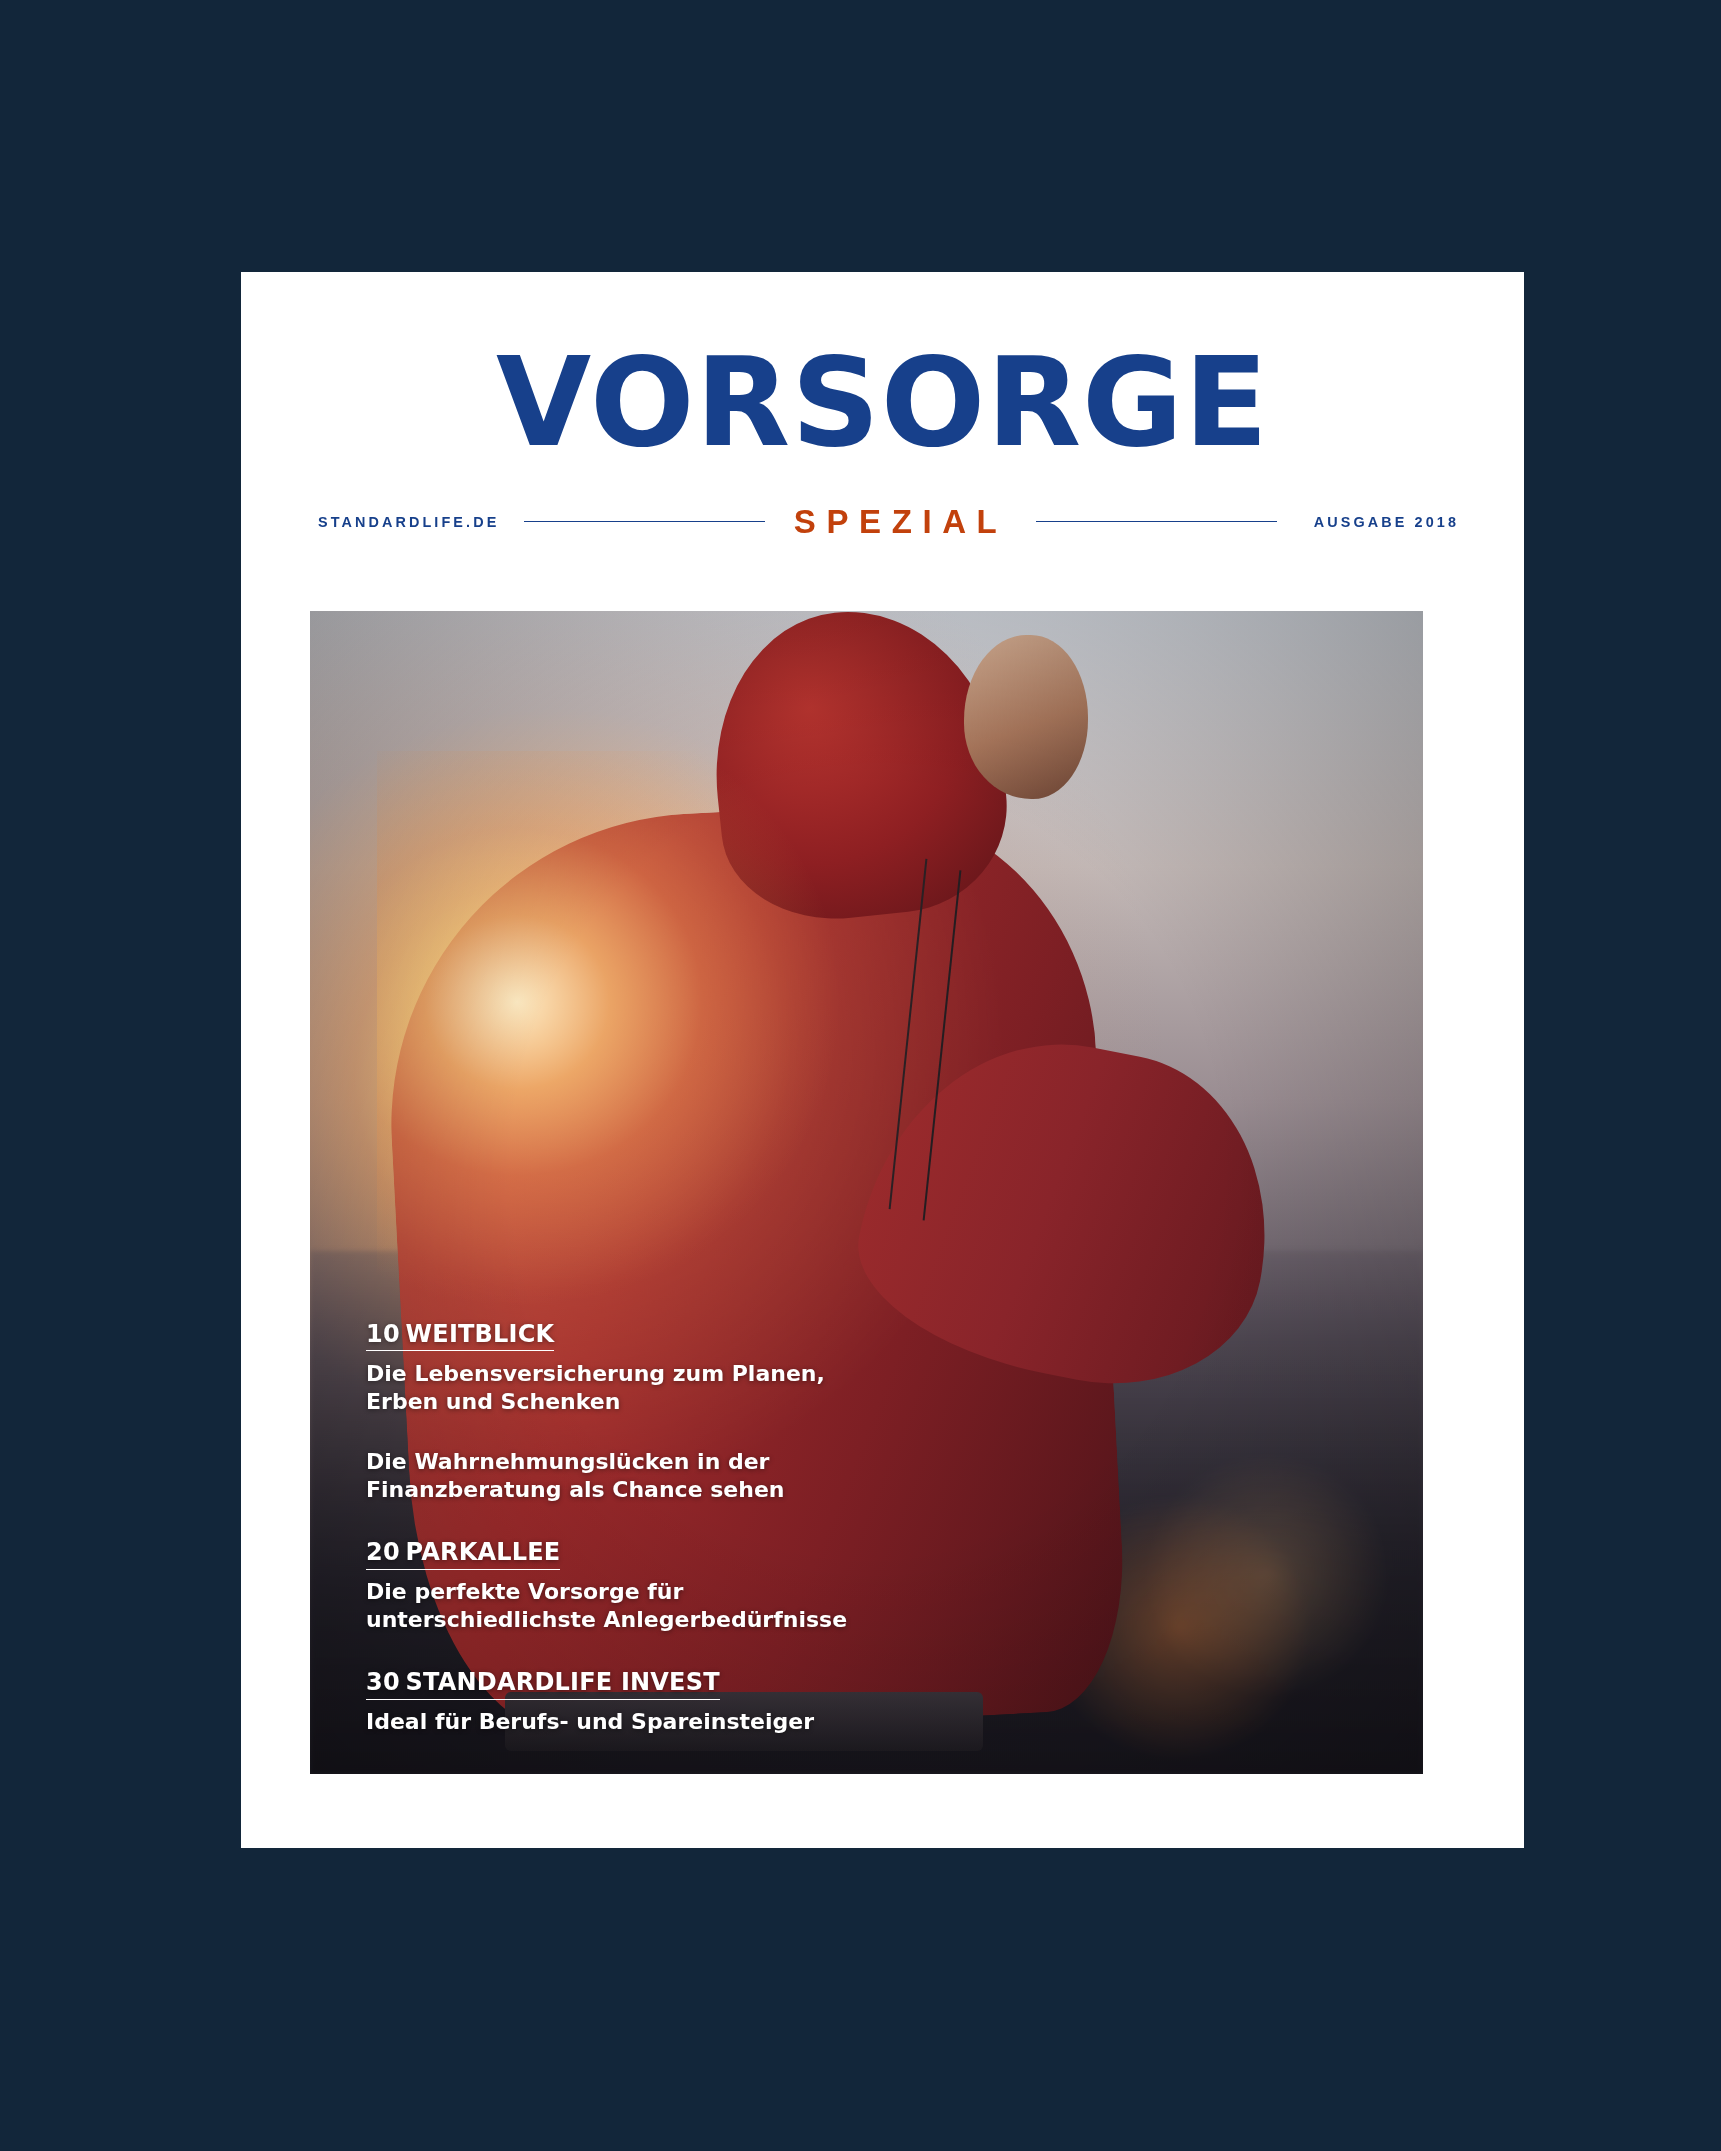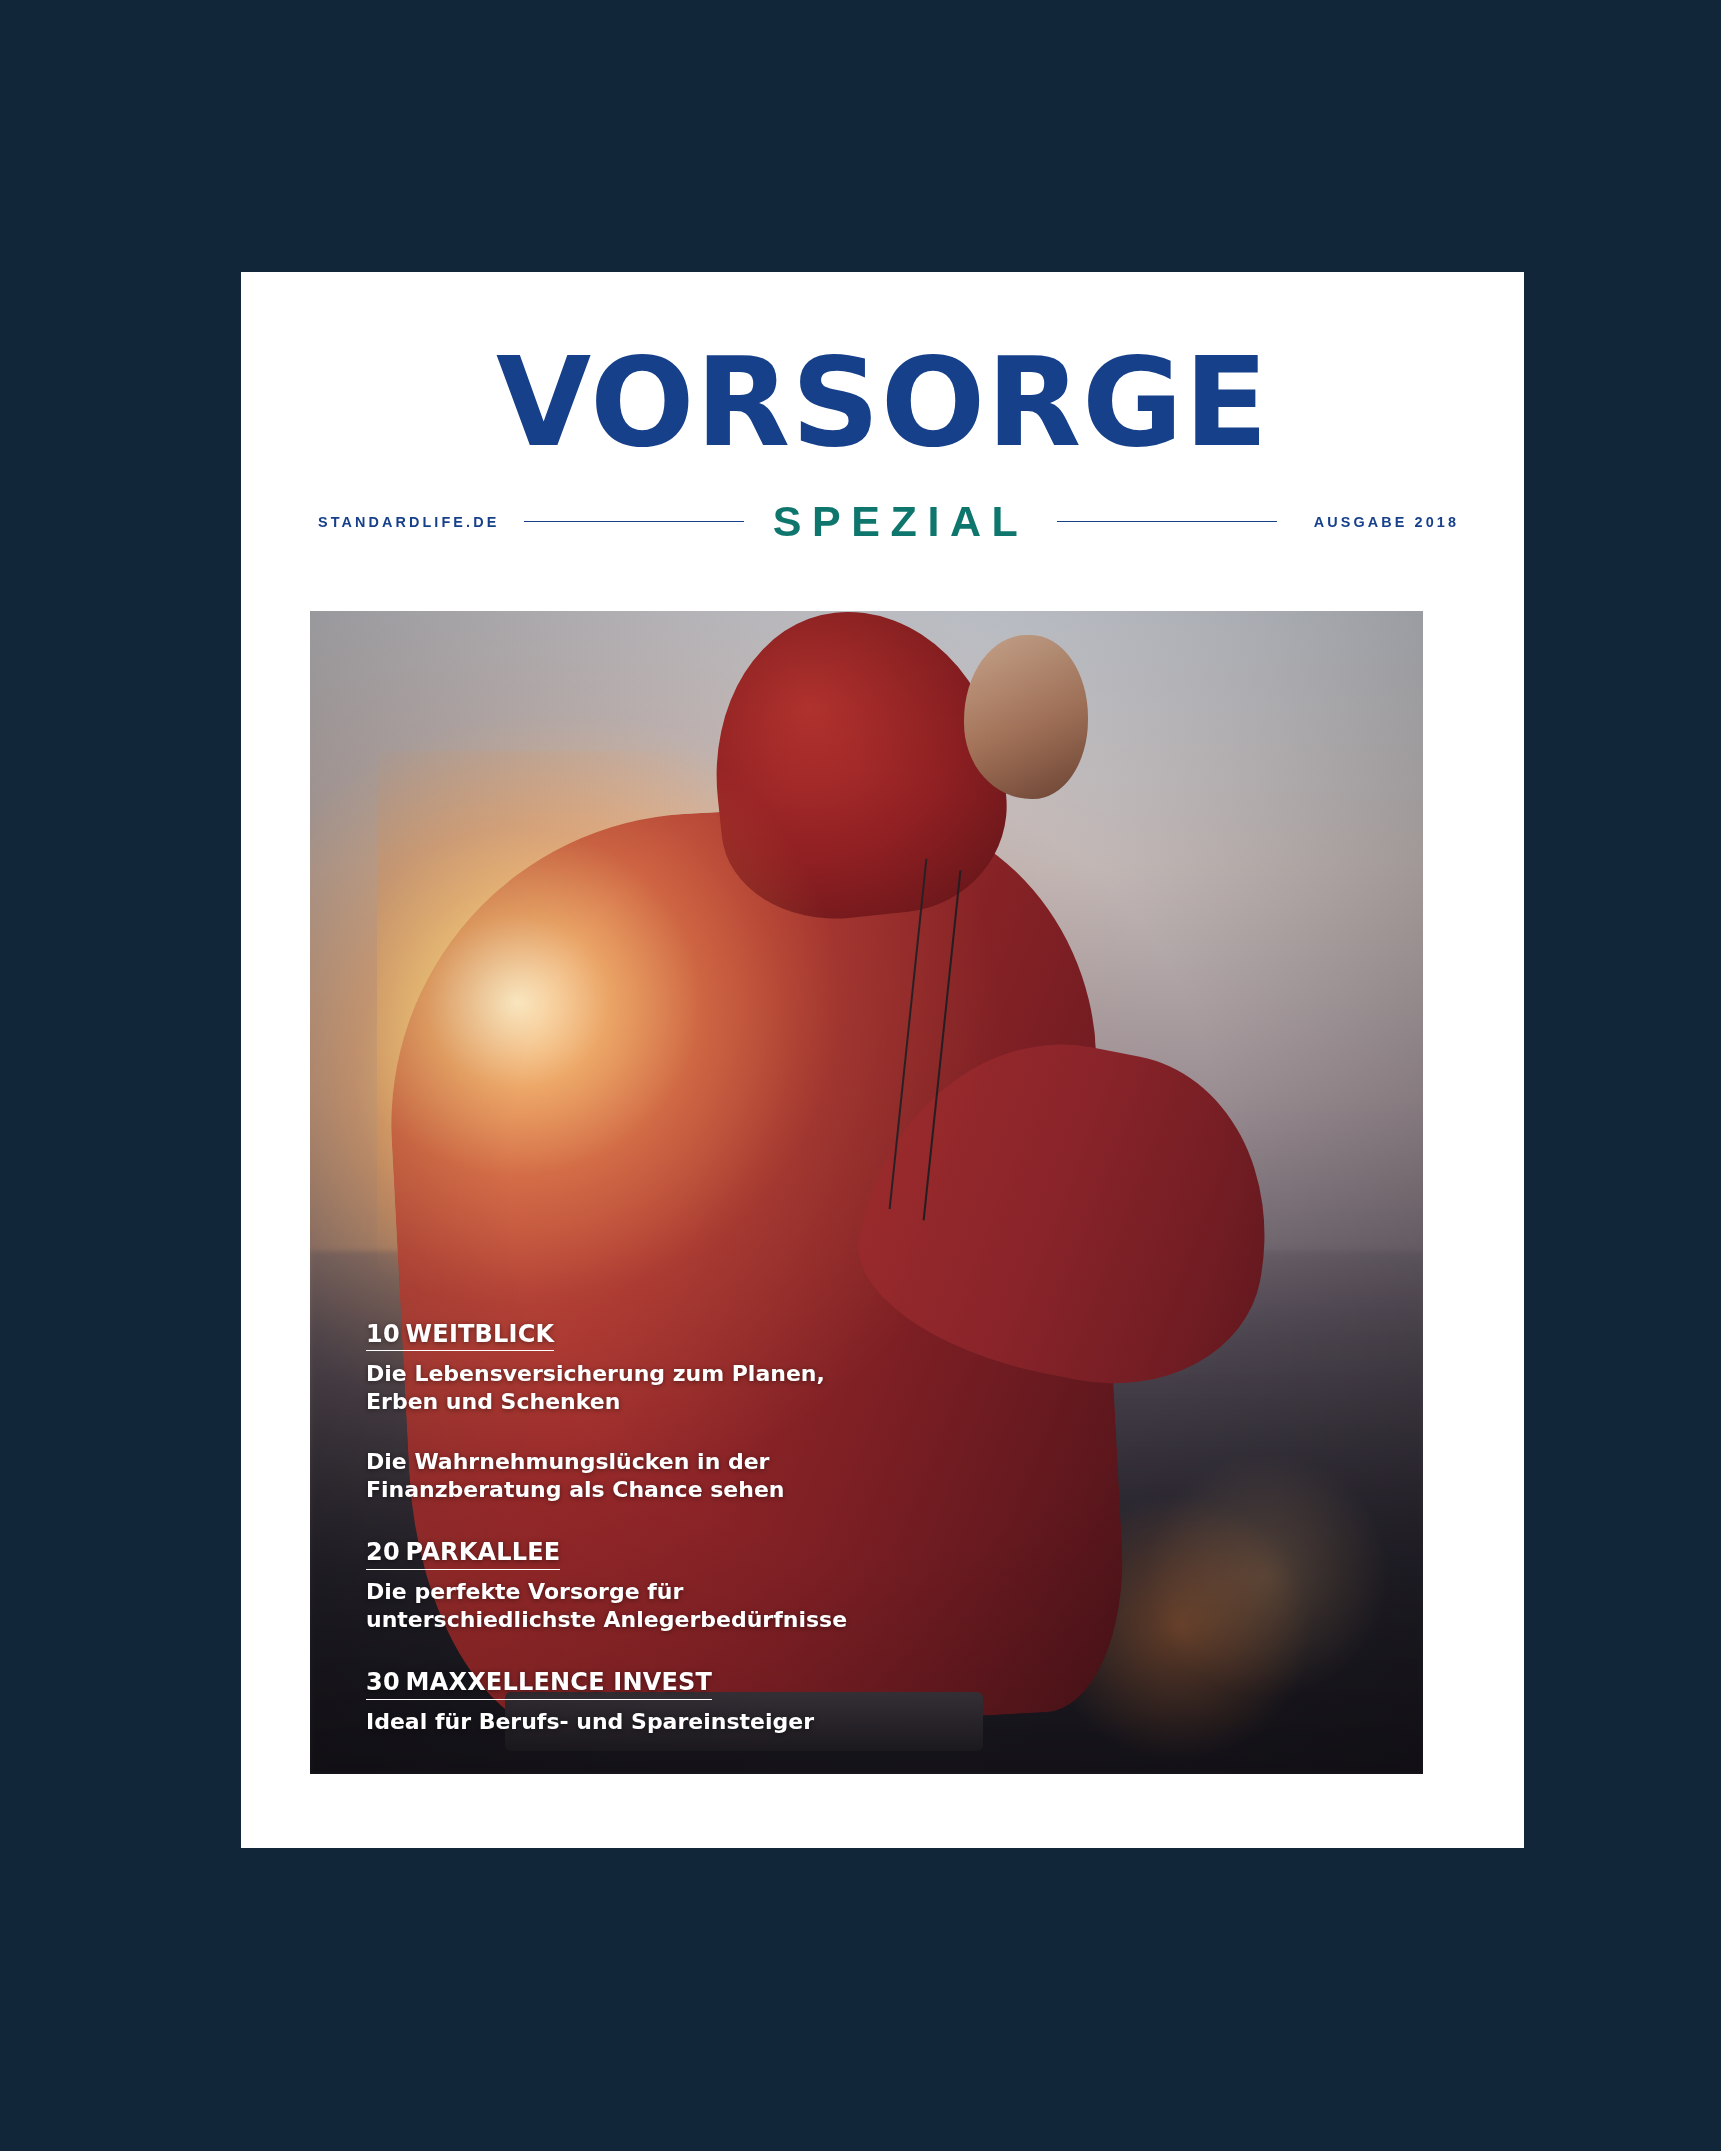--- a/index.html
+++ b/index.html
@@ -76,23 +76,23 @@
 
   .rule {
     flex: 1 1 auto;
     height: 1px;
     background: #17408b;
     margin: 0 25px;
   }
 
   .spezial {
     font-family: "Liberation Sans", sans-serif;
-    font-size: 43px;
+    font-size: 33px;
     letter-spacing: 10.6px;
-    color: #0f766e;
+    color: #c2410c;
     font-weight: 600;
     white-space: nowrap;
     padding: 0 3.8px;
   }
 
   
   .photo {
     position: absolute;
     left: 69px;
     top: 339px;
@@ -305,21 +305,21 @@
 
         <div class="coverline">
           <div class="coverline-head">
             <span class="num">20</span><span>PARKALLEE</span>
           </div>
           <div class="coverline-sub">Die perfekte Vorsorge für unterschiedlichste Anlegerbedürfnisse</div>
         </div>
 
         <div class="coverline">
           <div class="coverline-head">
-            <span class="num">30</span><span>MAXXELLENCE INVEST</span>
+            <span class="num">30</span><span>STANDARDLIFE INVEST</span>
           </div>
           <div class="coverline-sub">Ideal für Berufs- und Spareinsteiger</div>
         </div>
 
       </div>
     </div>
 
   </div>
 </div>
 

